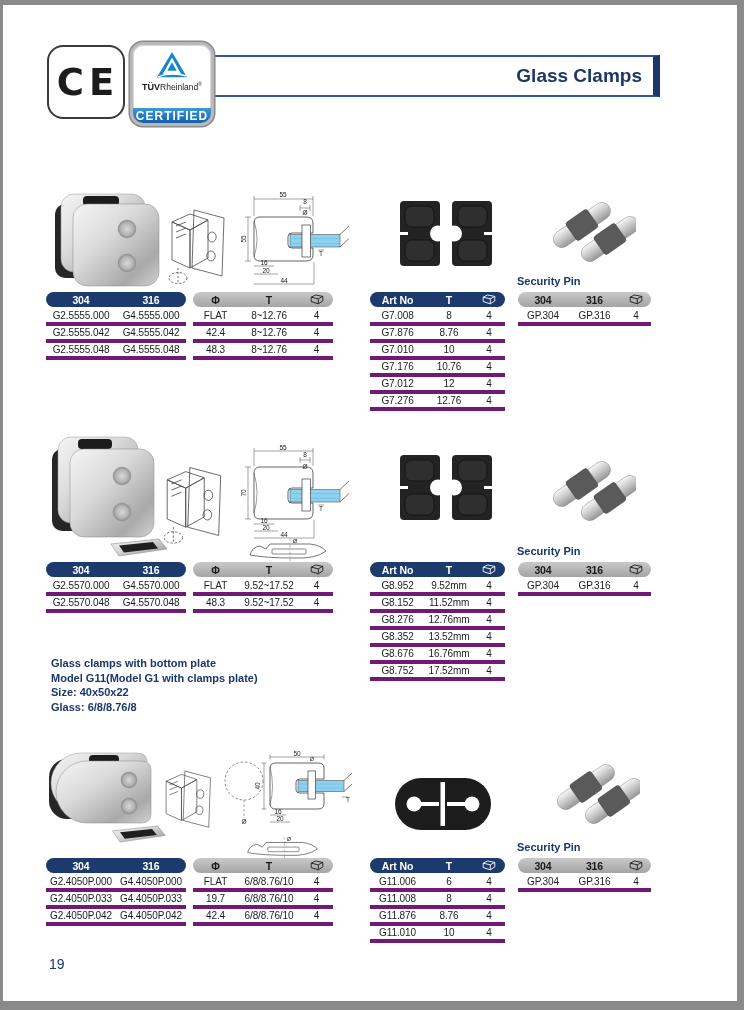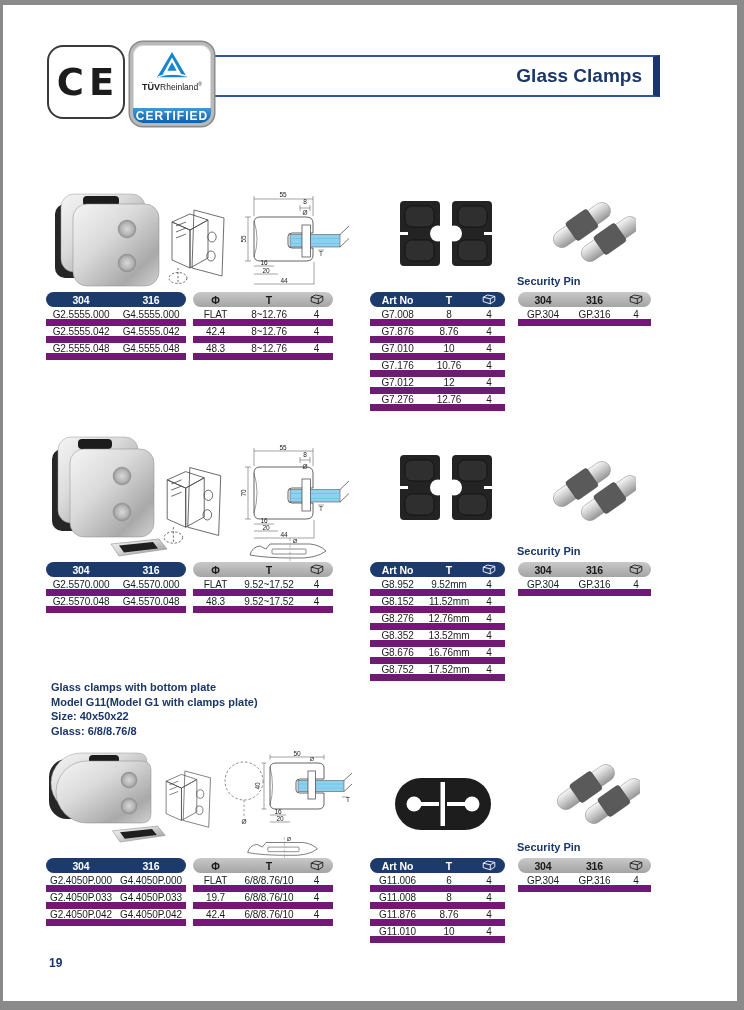--- a/index.html
+++ b/index.html
@@ -19,30 +19,30 @@
   .tuv-reg{font-size:5px;vertical-align:super;}
   .certified-bar{margin-top:auto;width:100%;height:15px;background:linear-gradient(#3e9ad8,#1060a8);
                  color:#fff;font-size:12px;font-weight:bold;letter-spacing:1px;display:flex;align-items:center;justify-content:center;}
   .title-banner{left:202px;top:50px;width:455px;height:42px;box-sizing:border-box;background:#fff;
                 border:1px solid #a8b6d4;border-top:2px solid #31529e;border-bottom:2px solid #31529e;border-right:7px solid #1b3668;
                 display:flex;align-items:center;justify-content:flex-end;}
   .title-banner span{font-size:19px;font-weight:bold;color:#1b3668;padding-right:11px;}
   
   .sec-head{font-size:11px;line-height:14.5px;font-weight:bold;color:#1b3668;}
   .secpin-label{font-size:11px;font-weight:bold;color:#1b3668;}
-  .page-num{font-size:12px;font-weight:bold;color:#1b3668;}
+  .page-num{font-size:14px;font-weight:normal;color:#1b3668;}
   
   .tbl{position:absolute;font-size:10px;color:#1c1c1c;letter-spacing:-0.1px;}
   .hdr{display:flex;height:15px;margin-bottom:2px;font-size:10.5px;}
   .pill{display:flex;align-items:center;border-radius:8px;height:15px;font-weight:bold;}
   .pill.pnavy{background:#1d3a6d;color:#fff;}
   .pill.pgray{background:linear-gradient(#c9c9c9,#a4a4a4);color:#1a1a1a;}
   .c{display:inline-block;text-align:center;}
   .trow{display:flex;height:17px;}
-  .blk{display:flex;align-items:center;border-bottom:7px solid #701a75;}
+  .blk{display:flex;align-items:center;border-bottom:4px solid #701a75;}
   .gap7{width:7px;}
   .cube{vertical-align:-1px;}
   svg text{font-family:"Liberation Sans",sans-serif;}
 </style>
 </head>
 <body>
 
 <svg width="0" height="0" style="position:absolute">
   <defs>
     <linearGradient id="met" x1="0" y1="0" x2="1" y2="1">
@@ -483,21 +483,21 @@
       </div>
     <div class="trow">
         <div class="blk" style="width:133px">
           <span class="c" style="width:50px">GP.304</span>
           <span class="c" style="width:53px">GP.316</span>
           <span class="c" style="width:30px">4</span>
         </div>
       </div>
   </div>
 
-  <div class="abs sec-head" style="left:48px;top:675px">
+  <div class="abs sec-head" style="left:48px;top:651px">
     <div>Glass clamps with bottom plate</div>
     <div>Model G11(Model G1 with clamps plate)</div>
     <div>Size: 40x50x22</div>
     <div>Glass: 6/8/8.76/8</div>
   </div>
 
   <svg class="abs" style="left:44px;top:744px" width="110" height="80" viewBox="0 0 110 80">
     <rect x="2" y="10" width="50" height="60" rx="18" fill="#262626"></rect>
     <path d="M34,4 H90 Q100,4 100,13 V55 Q100,64 90,64 H34 A30,30 0 0 1 34,4 Z" fill="url(#met)" stroke="#999" stroke-width="0.5"></path>
     <rect x="42" y="6" width="30" height="9" rx="4" fill="#1c1c1c"></rect>

